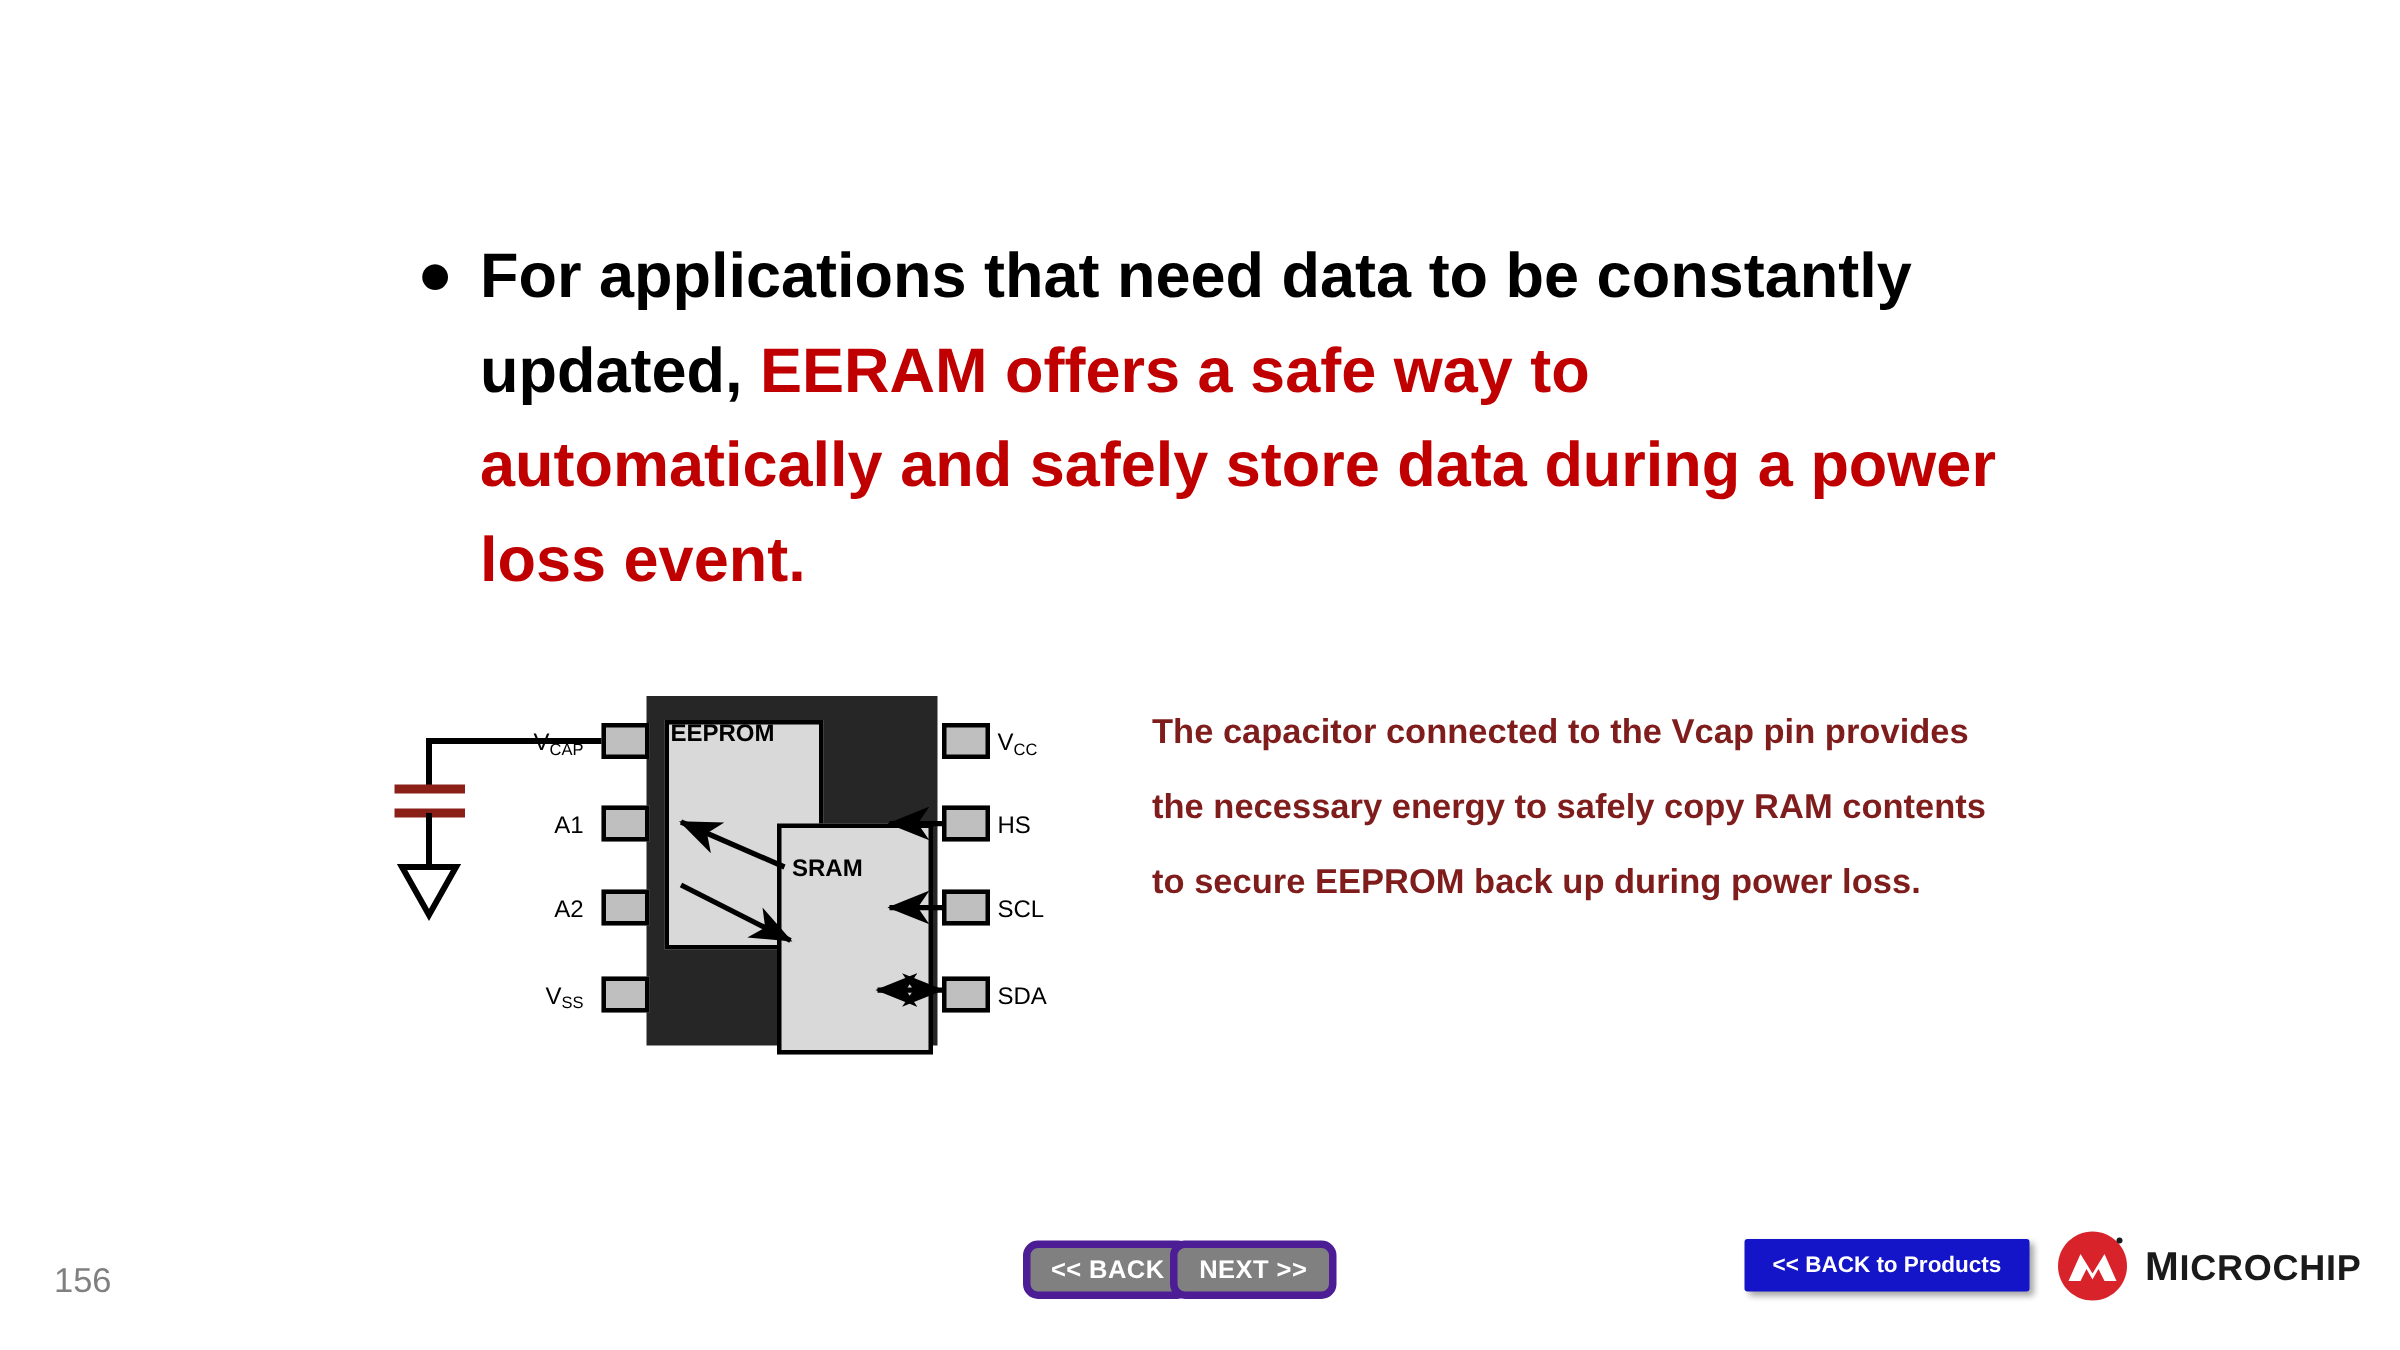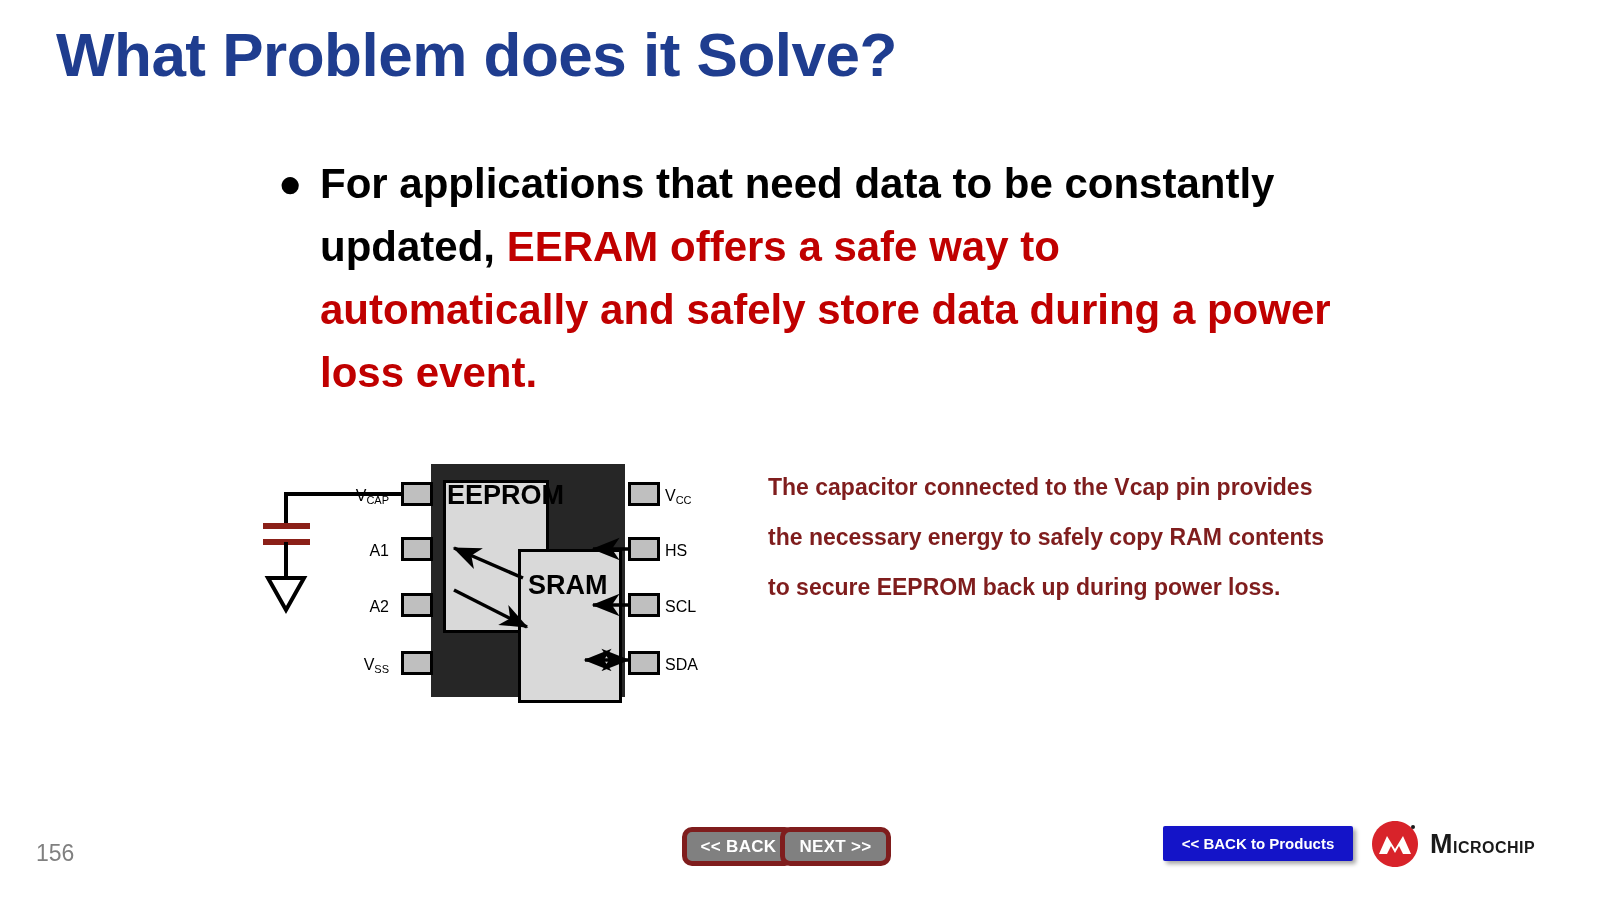--- a/index.html
+++ b/index.html
@@ -114,21 +114,21 @@
   }
   .block-sram {
     left: 263px;   
     top: 99px;     
     width: 104px;  
     height: 154px; 
     z-index: 3;
   }
   .block-label {
     position: absolute;
-    font-size: 27px;
+    font-size: 16px;
     font-weight: bold;
     color: #000000;
     line-height: 1;
     z-index: 4;
     white-space: nowrap;
   }
   .label-eeprom { left: 192px; top: 32px; }
   .label-sram   { left: 273px; top: 122px; }
 
   .diagram-svg {
@@ -161,21 +161,21 @@
     position: absolute;
     left: 36px;
     top: 840px;
     font-size: 23px;
     color: #808080;
   }
 
   .nav-btn {
     position: absolute;
     background: #808080;
-    border: 5px solid #7f1d1d;
+    border: 5px solid #4c1d95;
     border-radius: 10px;
     color: #ffffff;
     font-size: 17px;
     font-weight: bold;
     display: flex;
     align-items: center;
     justify-content: center;
     letter-spacing: 0.3px;
   }
   .btn-back { left: 682px; top: 827px; width: 113px; height: 39px; }
@@ -209,28 +209,27 @@
   }
   .logo-mark { flex: 0 0 auto; }
   .logo-word {
     margin-left: 8px;
     font-size: 27px;
     font-weight: bold;
     color: #1a1a1a;
     letter-spacing: 0.5px;
     line-height: 1;
   }
-  .logo-word .small-caps { font-size: 16px; }
+  .logo-word .small-caps { font-size: 24px; }
 </style>
 </head>
 <body>
 
 <div class="slide">
 
-  <div class="title">What Problem does it Solve?</div>
 
   <div class="bullet-block">
     <div class="bullet-row">
       <div class="bullet-dot">●</div>
       <div class="bullet-text"><span>For applications that need data to be constantly updated, </span><span class="accent-red">EERAM offers a safe way to automatically and safely store data during a power loss event.</span></div>
     </div>
   </div>
 
   <div class="diagram">
 

